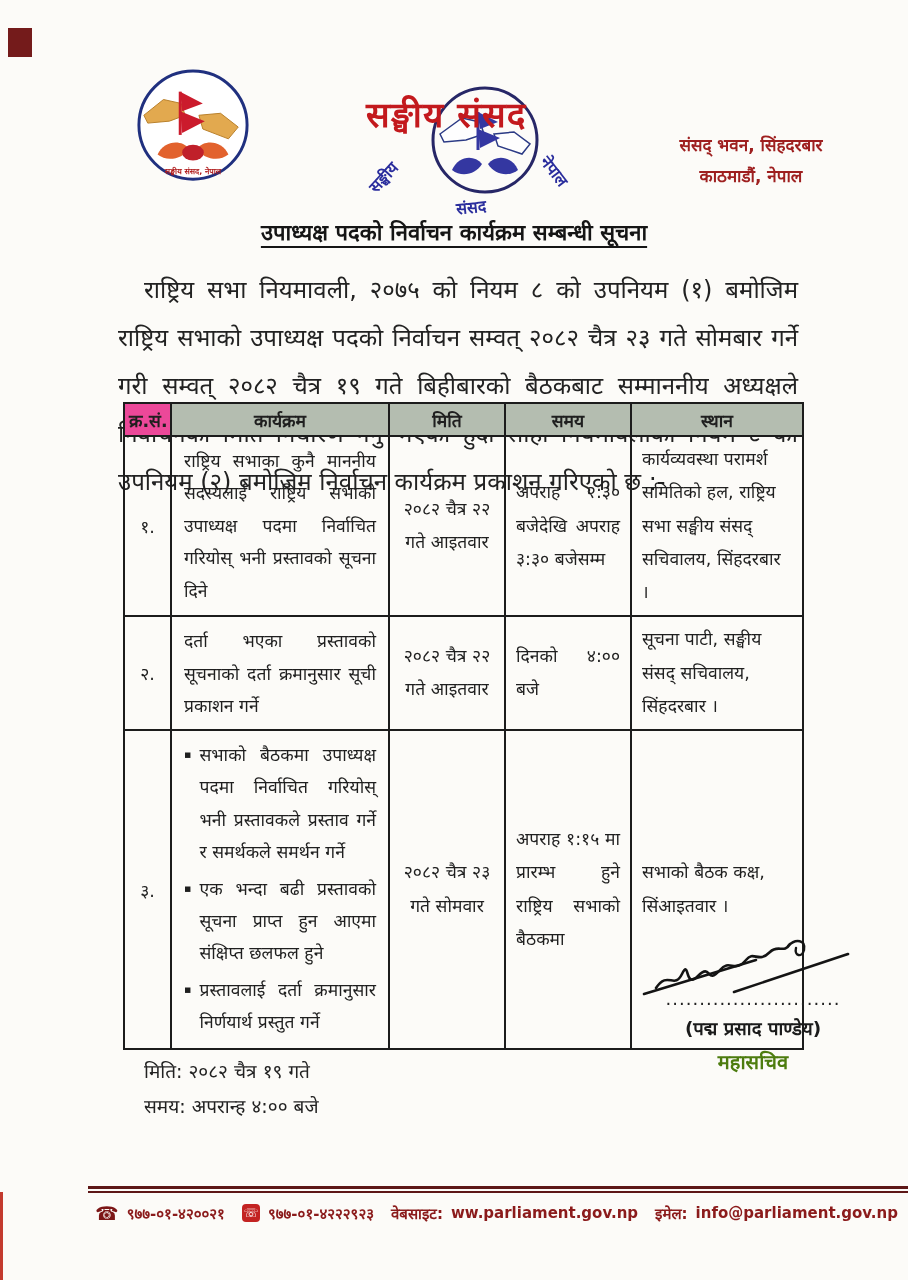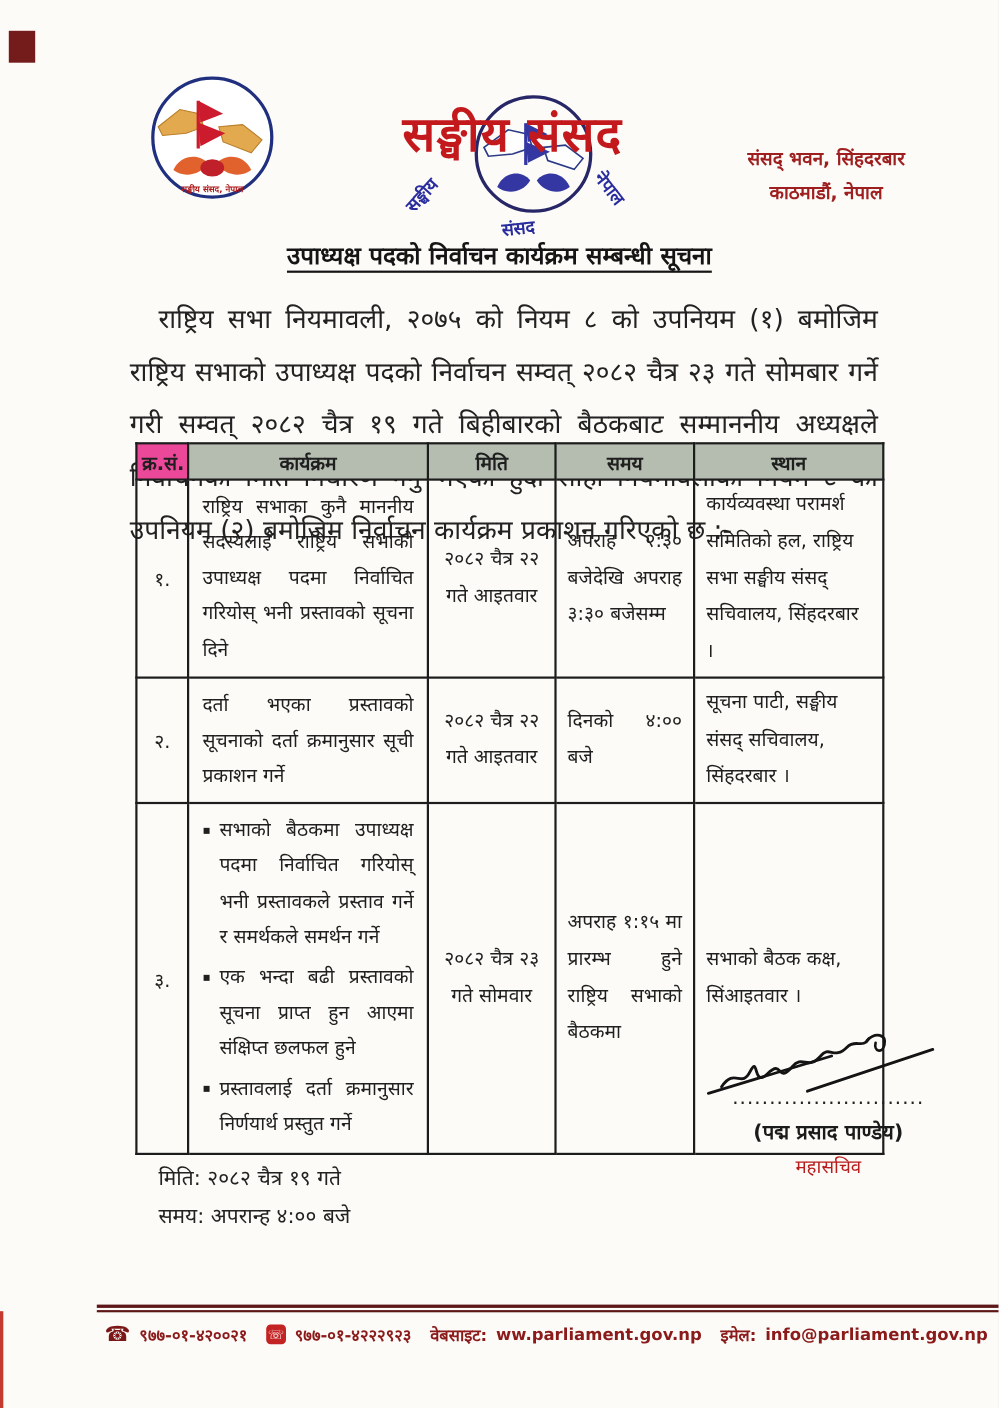--- a/index.html
+++ b/index.html
@@ -7,21 +7,21 @@
   body { font-family:"DejaVu Sans","Liberation Sans",sans-serif; background:#e8e8e6; }
   .page { position:relative; width:908px; height:1280px; background:#fcfbf8; overflow:hidden; color:#1d1d1d; }
 
   
   .corner-mark { position:absolute; left:8px; top:28px; width:24px; height:29px; background:#741b1b; }
   .edge-strip { position:absolute; left:0; top:1192px; width:3px; height:88px; background:#c33a2e; }
 
   
   .hdr-left-logo { position:absolute; left:134px; top:64px; width:118px; height:132px; }
   .hdr-center { position:absolute; left:358px; top:78px; width:250px; height:140px; }
-  .center-big-text { position:absolute; left:8px; top:12px; width:240px; font-size:44px; font-weight:bold; color:#c3191d; z-index:2; letter-spacing:1px; white-space:nowrap; }
+  .center-big-text { position:absolute; left:8px; top:12px; width:240px; font-size:35px; font-weight:bold; color:#c3191d; z-index:2; letter-spacing:1px; white-space:nowrap; }
   .watermark { position:absolute; left:52px; top:0px; width:150px; height:140px; z-index:1; opacity:.95; }
   .ring-word { position:absolute; color:#2a2d9d; font-weight:bold; font-size:16px; z-index:2; }
   .ring-w1 { left:8px; top:88px; transform:rotate(-48deg); }
   .ring-w2 { left:98px; top:118px; transform:rotate(-6deg); }
   .ring-w3 { left:180px; top:82px; transform:rotate(52deg); }
   .hdr-address { position:absolute; right:52px; top:130px; width:210px; text-align:center; color:#9e1f1f; font-weight:bold; font-size:17px; line-height:1.8; }
 
   
   .doc-title { position:absolute; top:216px; left:0; width:100%; text-align:center; font-size:22px; font-weight:bold; text-decoration:underline; text-underline-offset:6px; text-decoration-thickness:2px; color:#151515; }
 
@@ -43,21 +43,21 @@
   tr.r3 td { height:262px; }
   .bullet { display:flex; gap:8px; margin-bottom:4px; text-align:justify; }
   .bullet .marker { font-size:11px; line-height:2.9; }
   .bullet .btext { flex:1; }
 
   
   .sig-block { position:absolute; left:618px; top:930px; width:270px; text-align:center; }
   .sig-svg { display:block; margin:0 auto; }
   .sig-dots { font-size:18px; letter-spacing:1px; line-height:.6; color:#222; margin-top:-14px; }
   .sig-name { font-size:18.5px; font-weight:bold; margin-top:10px; color:#1b1b1b; }
-  .sig-role { font-size:17px; font-weight:normal; margin-top:8px; color:#b91c1c; }
+  .sig-role { font-size:20px; font-weight:bold; margin-top:8px; color:#4d7c0f; }
 
   
   .date-block { position:absolute; left:144px; top:1054px; font-size:19px; line-height:1.85; color:#222; }
 
   
   .footer-rule { position:absolute; left:88px; right:0; top:1186px; height:7px; border-top:3px solid #5d1717; border-bottom:2px solid #5d1717; }
   .footer-row { position:absolute; left:95px; right:10px; top:1202px; display:flex; align-items:center; justify-content:space-between; color:#8b1b1b; font-weight:bold; font-size:15px; }
   .f-item { display:flex; align-items:center; gap:8px; white-space:nowrap; }
   .phone-glyph { font-size:19px; color:#7c1717; }
   .fax-box { display:inline-flex; align-items:center; justify-content:center; width:18px; height:18px; background:#c32322; border-radius:4px; color:#fff; font-size:12px; }

